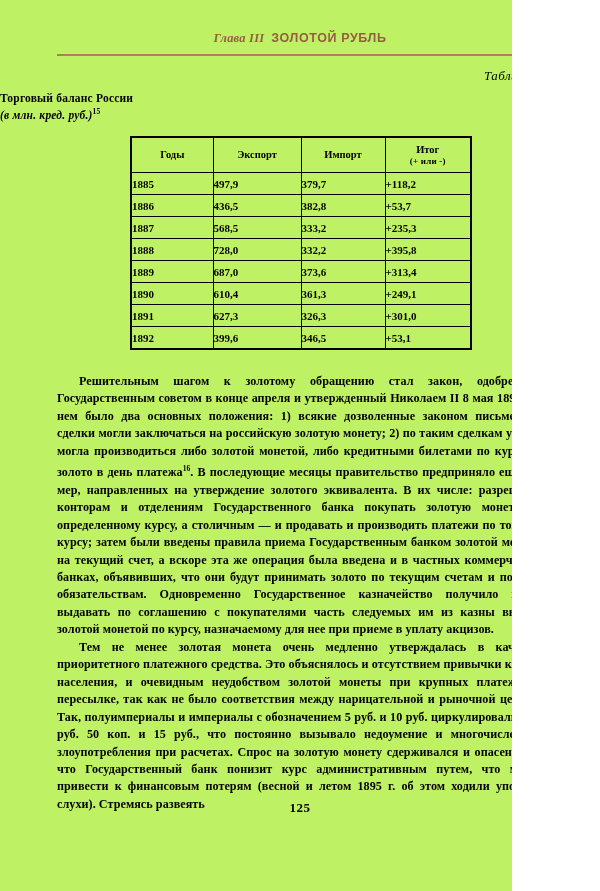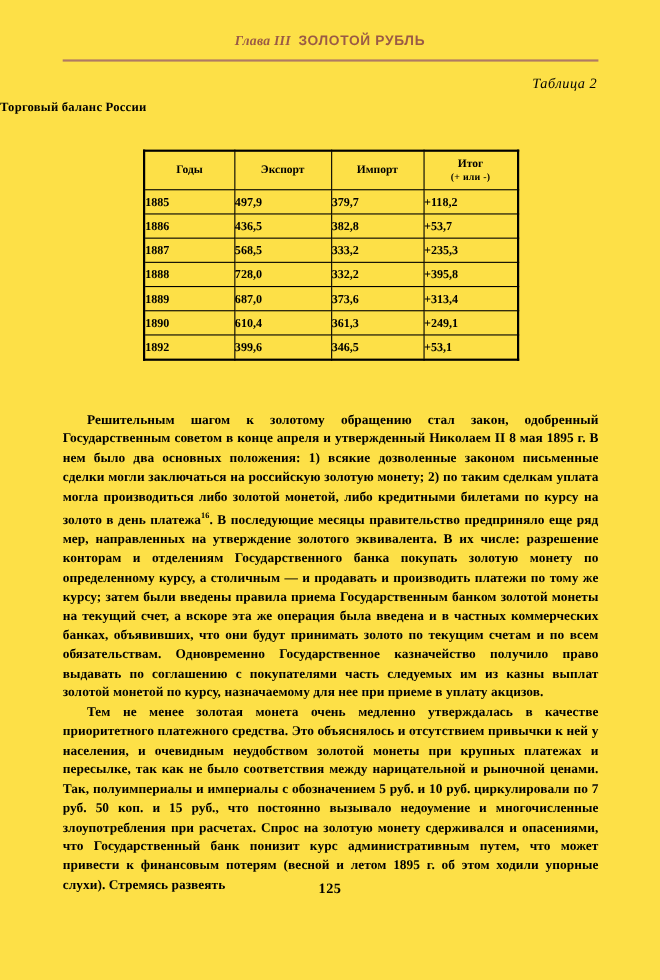--- a/index.html
+++ b/index.html
@@ -6,23 +6,23 @@
     margin: 0;
     padding: 0;
     background: #ffffff;
   }
   body {
     font-family: "Liberation Serif", "DejaVu Serif", serif;
     color: #000000;
   }
   #page {
     position: relative;
-    width: 600px;
+    width: 512px;
     height: 891px;
-    background: #fde047;
+    background: #bef264;
     overflow: hidden;
     box-sizing: border-box;
   }
 
   
   .runhead {
     position: absolute;
     top: 28px;
     left: 0;
     width: 600px;
@@ -184,20 +184,21 @@
 
   <div class="runhead">
     <span class="runhead-chapter">Глава III</span><span class="runhead-title">ЗОЛОТОЙ РУБЛЬ</span>
   </div>
   <div class="runhead-rule"></div>
 
   <div class="tbl-number">Таблица  2</div>
 
   <div class="tbl-caption">
     <span class="tbl-caption-line1">Торговый баланс России</span>
+    <span class="tbl-caption-line2"><span>(в млн. кред. руб.)</span><sup>15</sup></span>
   </div>
 
   <div class="tbl-wrap">
     <table class="balance">
       <colgroup>
         <col class="c-year">
           <col class="c-exp">
           <col class="c-imp">
           <col class="c-tot">
       </colgroup>
@@ -240,20 +241,26 @@
           <td class="num">373,6</td>
           <td class="total">+313,4</td>
         </tr>
         <tr>
           <td class="year">1890</td>
           <td class="num">610,4</td>
           <td class="num">361,3</td>
           <td class="total">+249,1</td>
         </tr>
         <tr>
+          <td class="year">1891</td>
+          <td class="num">627,3</td>
+          <td class="num">326,3</td>
+          <td class="total">+301,0</td>
+        </tr>
+        <tr>
           <td class="year">1892</td>
           <td class="num">399,6</td>
           <td class="num">346,5</td>
           <td class="total">+53,1</td>
         </tr>
       </tbody>
     </table>
   </div>
 
   <div class="body-text">

